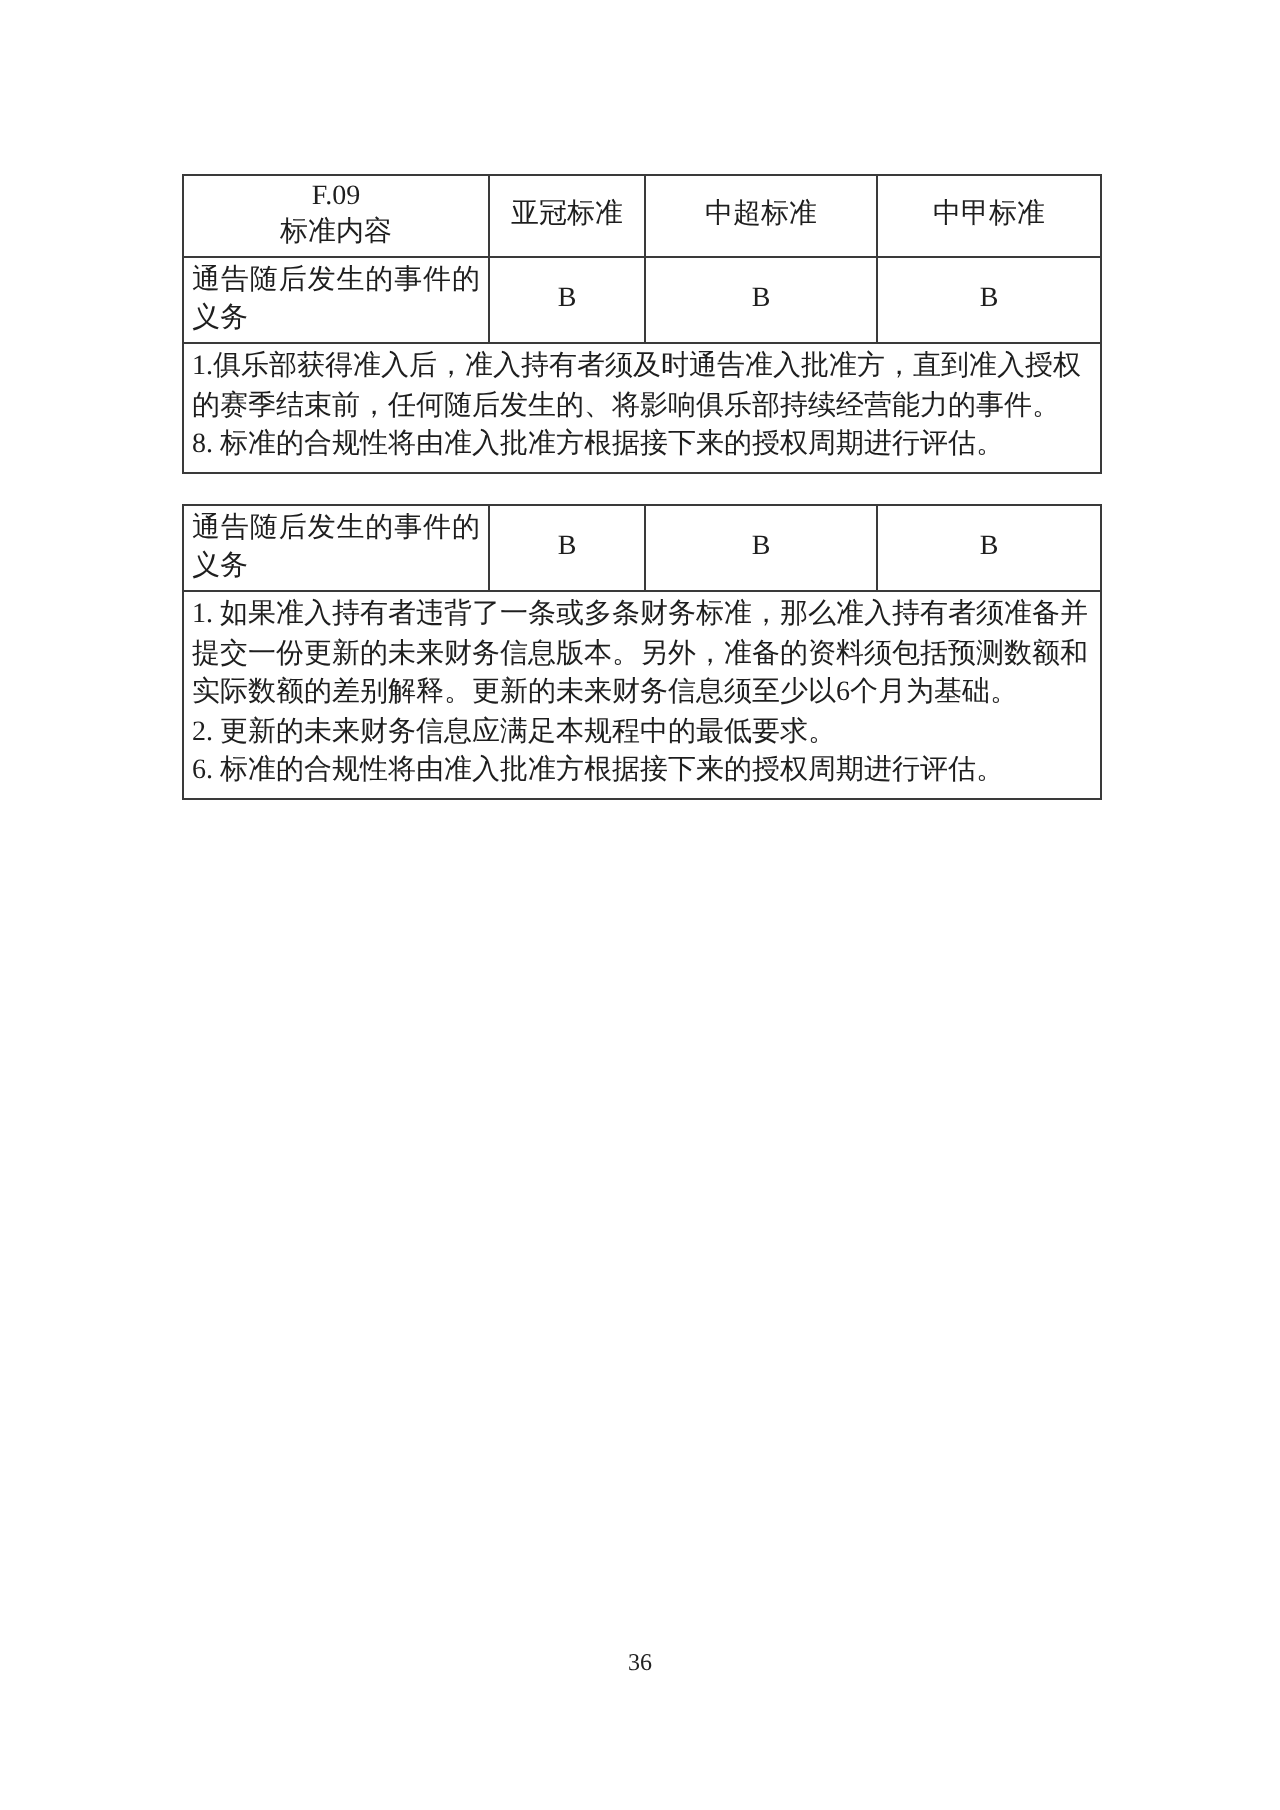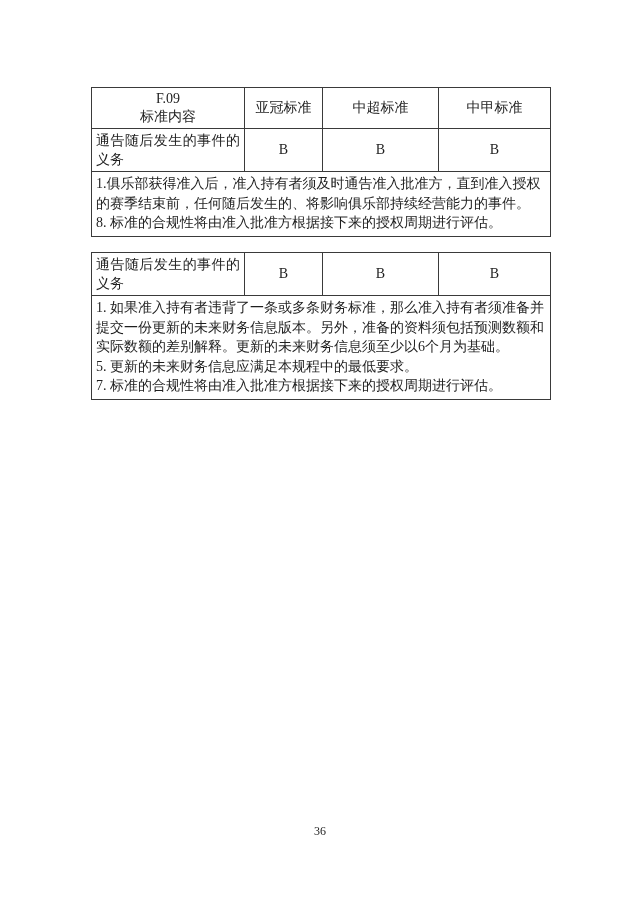--- a/index.html
+++ b/index.html
@@ -117,22 +117,22 @@
     <tbody>
       <tr class="data-row">
         <td class="item-cell">通告随后发生的事件的义务</td>
         <td class="grade-cell">B</td>
         <td class="grade-cell">B</td>
         <td class="grade-cell">B</td>
       </tr>
       <tr>
         <td class="notes-cell" colspan="4">
           <span class="note">1. 如果准入持有者违背了一条或多条财务标准，那么准入持有者须准备并提交一份更新的未来财务信息版本。另外，准备的资料须包括预测数额和实际数额的差别解释。更新的未来财务信息须至少以6个月为基础。</span>
-          <span class="note">5. 更新的未来财务信息应满足本规程中的最低要求。</span>
-          <span class="note">7. 标准的合规性将由准入批准方根据接下来的授权周期进行评估。</span>
+          <span class="note">2. 更新的未来财务信息应满足本规程中的最低要求。</span>
+          <span class="note">6. 标准的合规性将由准入批准方根据接下来的授权周期进行评估。</span>
         </td>
       </tr>
     </tbody>
   </table>
 
   <div class="page-number">36</div>
 
 </div>
 
 </body></html>

